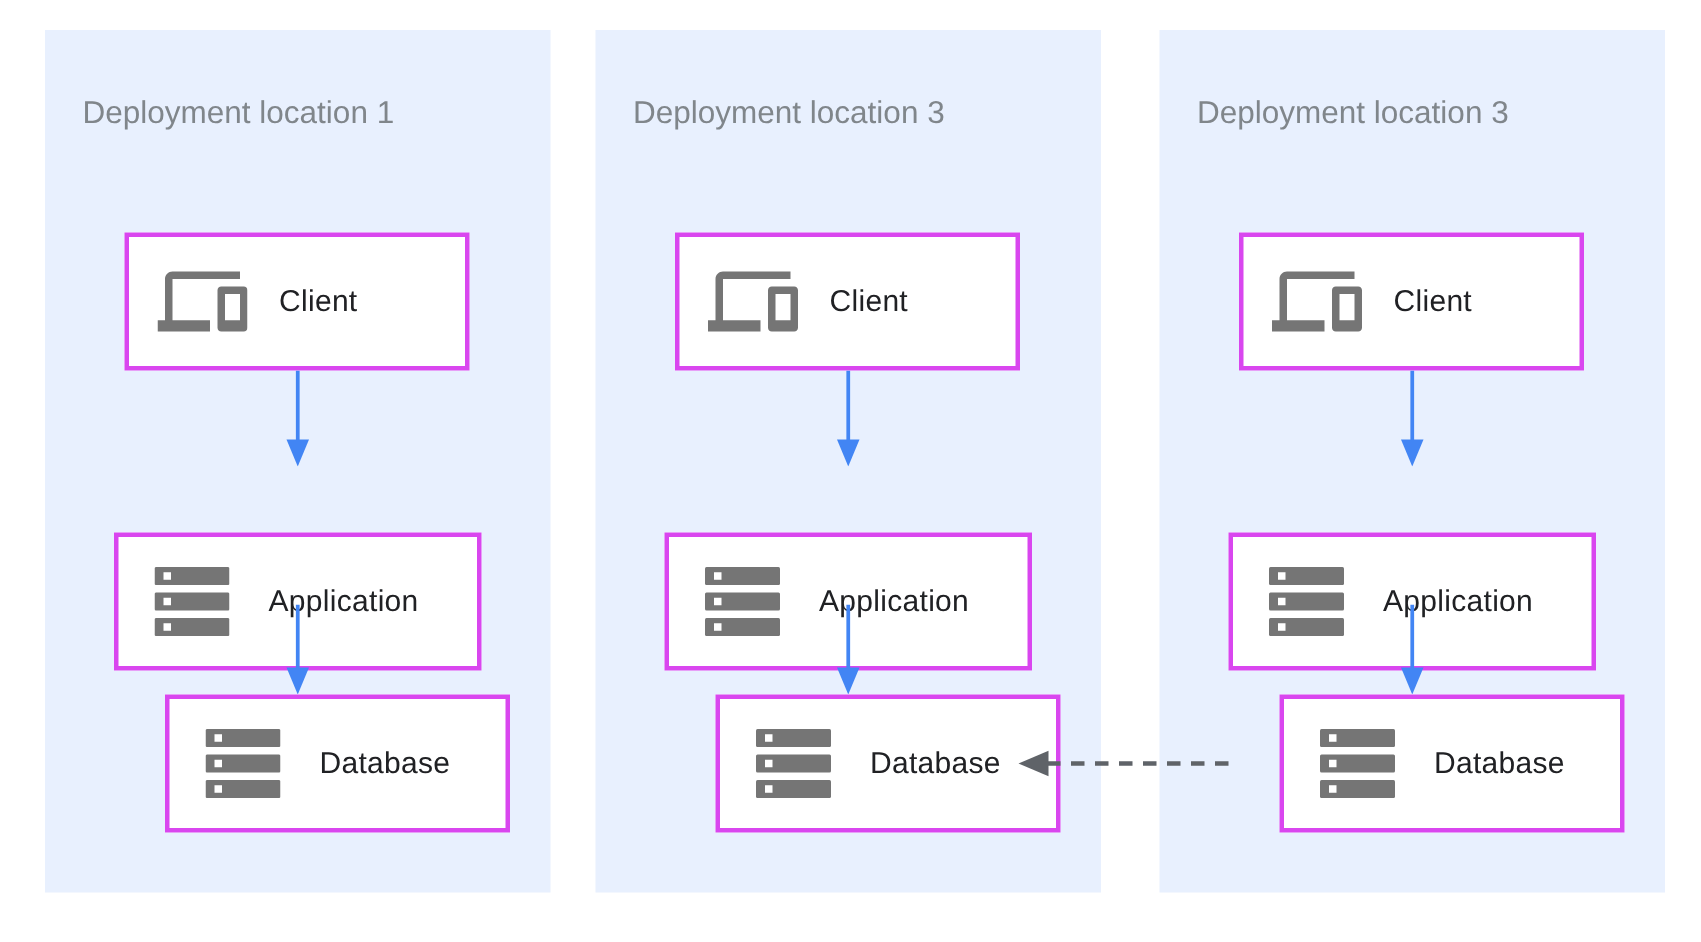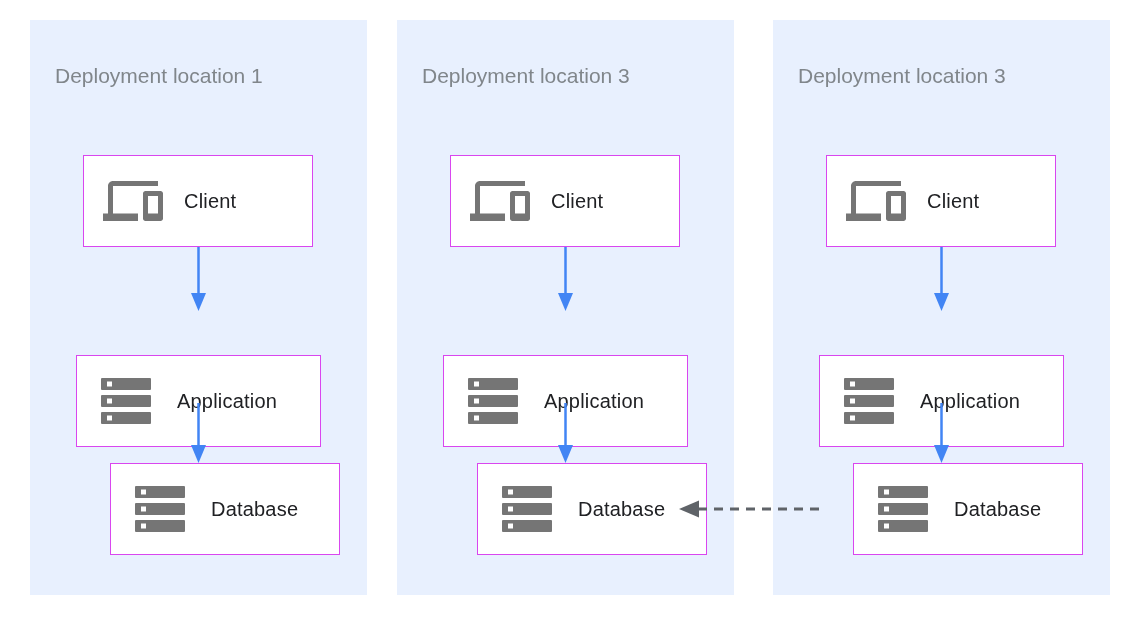--- a/index.html
+++ b/index.html
@@ -12,21 +12,21 @@
   .panel-3 { left:773px;text-align:right; }
 
   .panel-title {
     position:absolute; left:25px; top:44px;
     font-size:21px; line-height:24px; color:#80868b;
     white-space:nowrap;
   }
 
   .node {
     position:absolute; box-sizing:border-box;
-    background:#ffffff; border:1px solid #d946ef;
+    background:#ffffff; border:3px solid #d946ef;
     display:flex; align-items:center; padding-left:18px;
   }
   .node-client      { left:53px; top:135px; width:230px; height:92px; }
   .node-application { left:46px; top:291px; width:245px; height:92px;margin-top:44px; }
   .node-database    { left:53px; top:443px; width:230px; height:92px;margin-left:27px; }
 
   .icon-wrap { width:62px; display:flex; justify-content:center; align-items:center; flex:none; }
   .node-label { margin-left:20px; font-size:20px; color:#202124; letter-spacing:0.2px; white-space:nowrap; }
 
   .flow-arrow { position:absolute; left:158px; }

